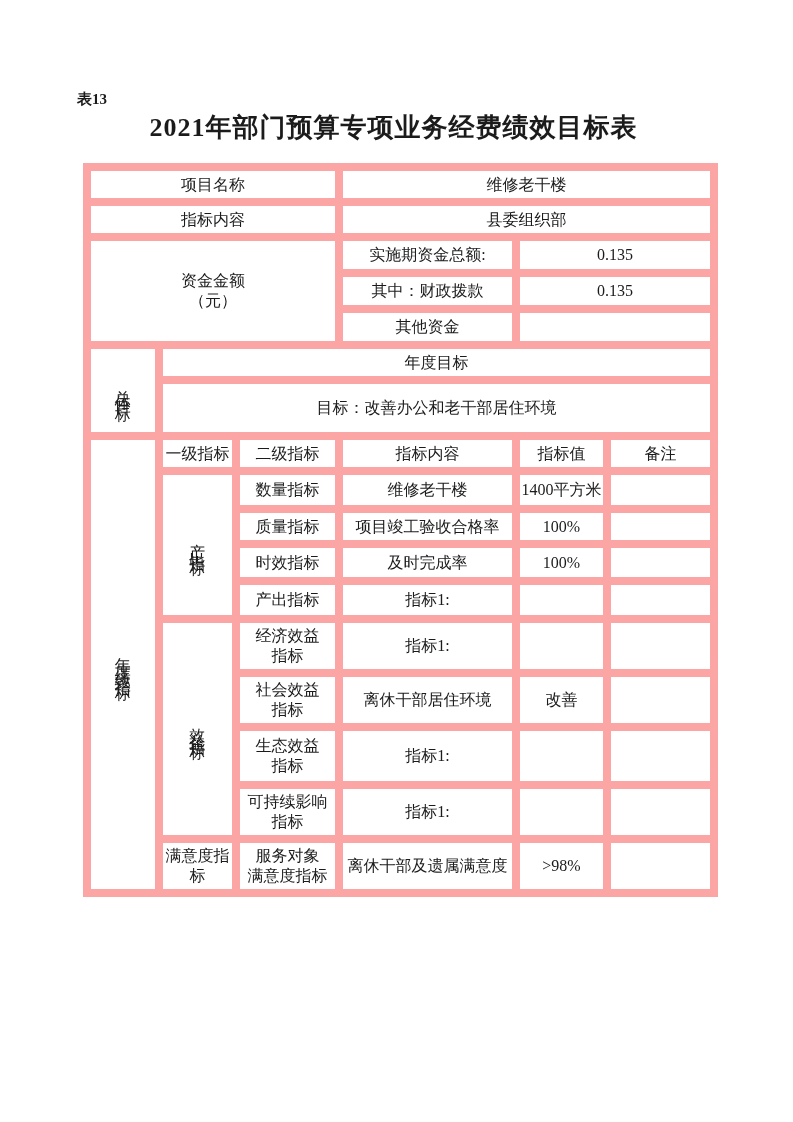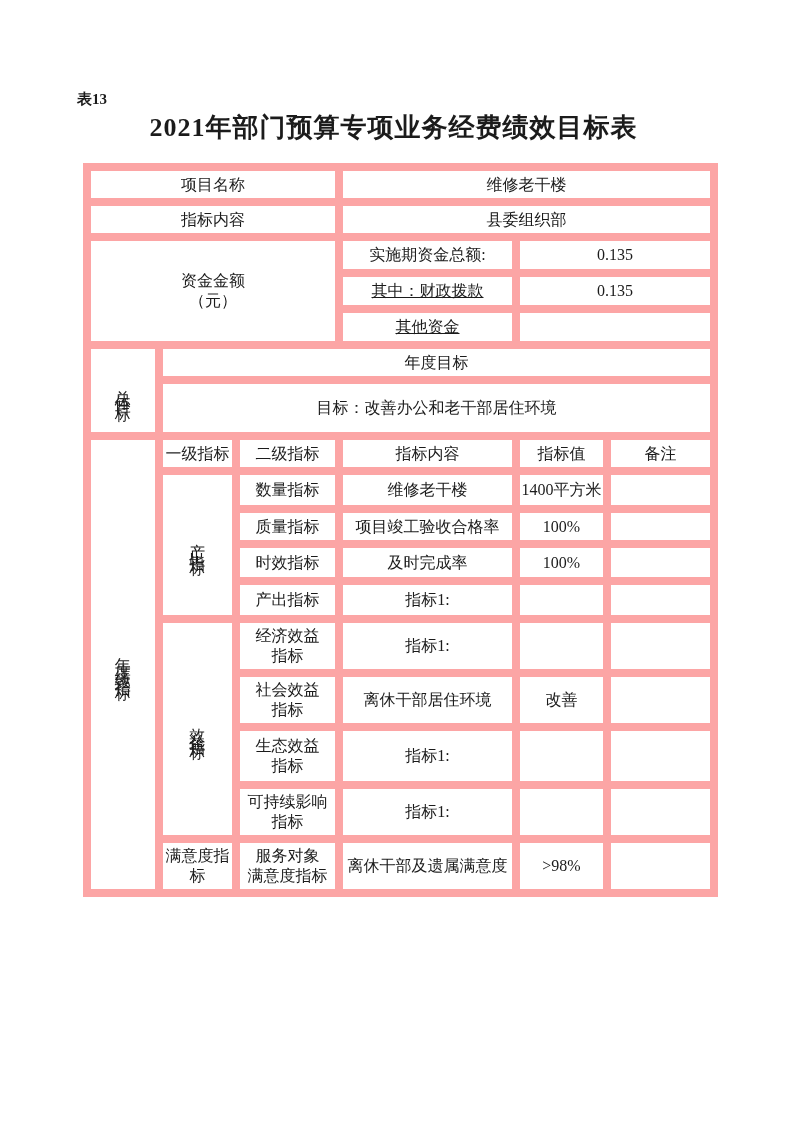--- a/index.html
+++ b/index.html
@@ -30,21 +30,21 @@
   }
   table.main td {
     border: 8px solid #fca5a5;
     text-align: center;
     vertical-align: middle;
     padding: 0;
     line-height: 1.25;
     overflow: hidden;
   }
   td.left  { text-align: left;  padding: 0 6px; }
-  td.right { text-align: right; padding: 0 4px; text-decoration: underline; }
+  td.right { text-align: right; padding: 0 4px; }
   td.lbl-left { text-align: left; padding-left: 8px; margin-left: 34px; }
   td.goal-text { text-align: left; padding-left: 9px; border-radius: 21px; }
   .pre { white-space: pre-line; }
   .vert {
     display: inline-block;
     writing-mode: vertical-rl;
     text-orientation: upright;
     letter-spacing: 0.35em;
     line-height: 1.1;
   }

